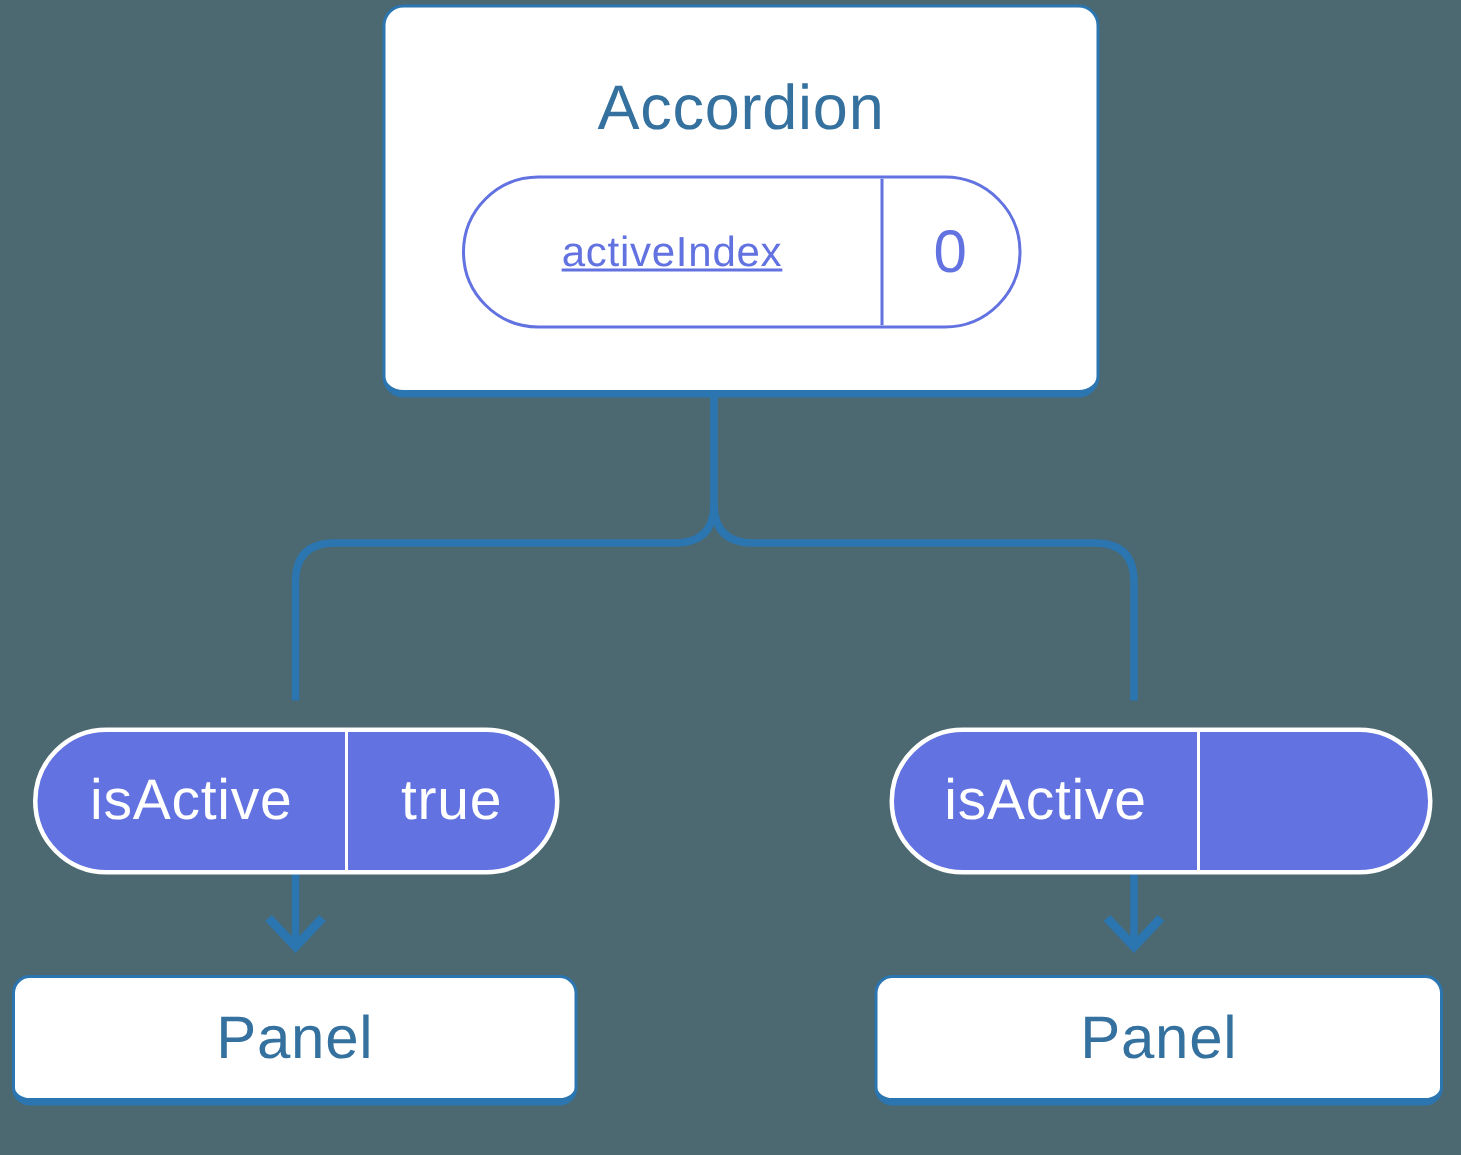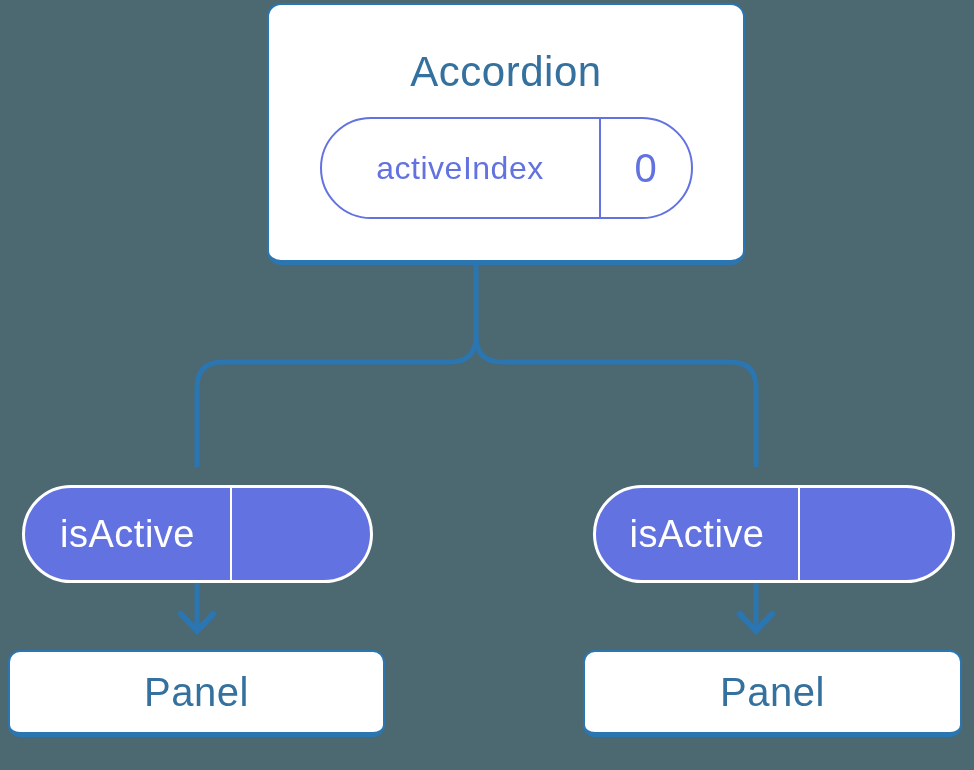--- a/index.html
+++ b/index.html
@@ -24,21 +24,21 @@
 
   .card {
     position: absolute;
     background: var(--card-bg);
     border: 2px solid var(--connector-blue);
     border-bottom-width: 5px;
     border-radius: 14px;
   }
   .accordion-card {
     left: 255px; top: 3px; width: 478px; height: 262px;
-    display: flex; flex-direction: column; align-items: center; margin-left: 12px;
+    display: flex; flex-direction: column; align-items: center;
   }
   .accordion-title {
     margin-top: 43px;
     font-size: 42px;
     letter-spacing: 0.5px;
     color: var(--heading-text);
   }
   .state-pill {
     margin-top: 21px;
     width: 373px; height: 102px;
@@ -46,22 +46,23 @@
     border-radius: 51px;
     background: var(--card-bg);
     display: flex;
     overflow: hidden;
   }
   .state-pill .pill-key {
     width: 279px; height: 100%;
     display: flex; align-items: center; justify-content: center;
     border-right: 2px solid var(--purple);
     color: var(--purple);
-    font-size: 32px;
+    font-size: 28px;
     letter-spacing: 0.5px;
+    text-decoration: underline;
   }
   .state-pill .pill-val {
     flex: 1; height: 100%;
     display: flex; align-items: center; justify-content: center;
     color: var(--purple);
     font-size: 40px;
   }
 
   .prop-pill {
     position: absolute;
@@ -117,20 +118,21 @@
   <div class="card accordion-card">
     <div class="accordion-title">Accordion</div>
     <div class="state-pill">
       <div class="pill-key">activeIndex</div>
       <div class="pill-val">0</div>
     </div>
   </div>
 
   <div class="prop-pill prop-pill-left">
     <div class="pill-key">isActive</div>
+    <div class="pill-val">true</div>
   </div>
 
   <div class="prop-pill prop-pill-right">
     <div class="pill-key">isActive</div>
   </div>
 
   <div class="card panel-card panel-left">
     <span>Panel</span>
   </div>
 

